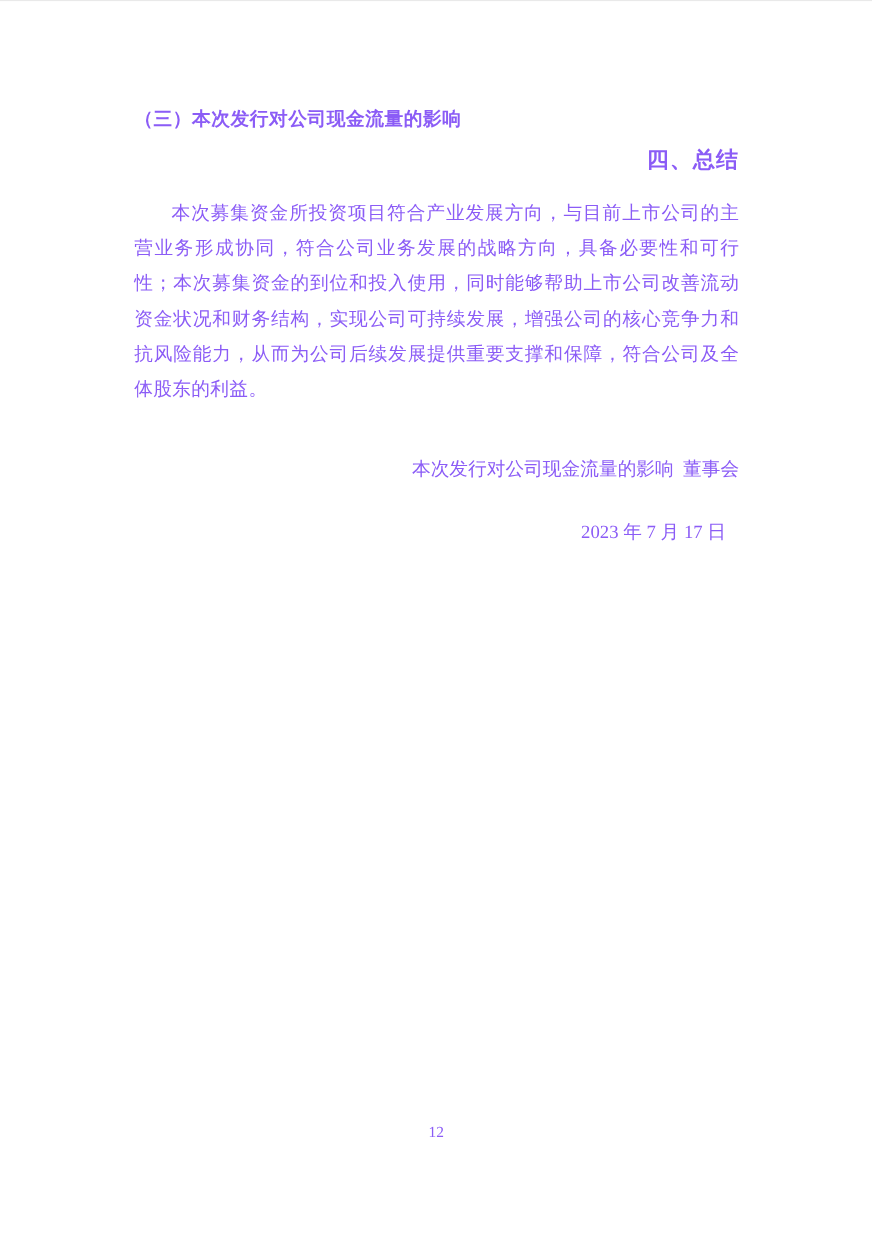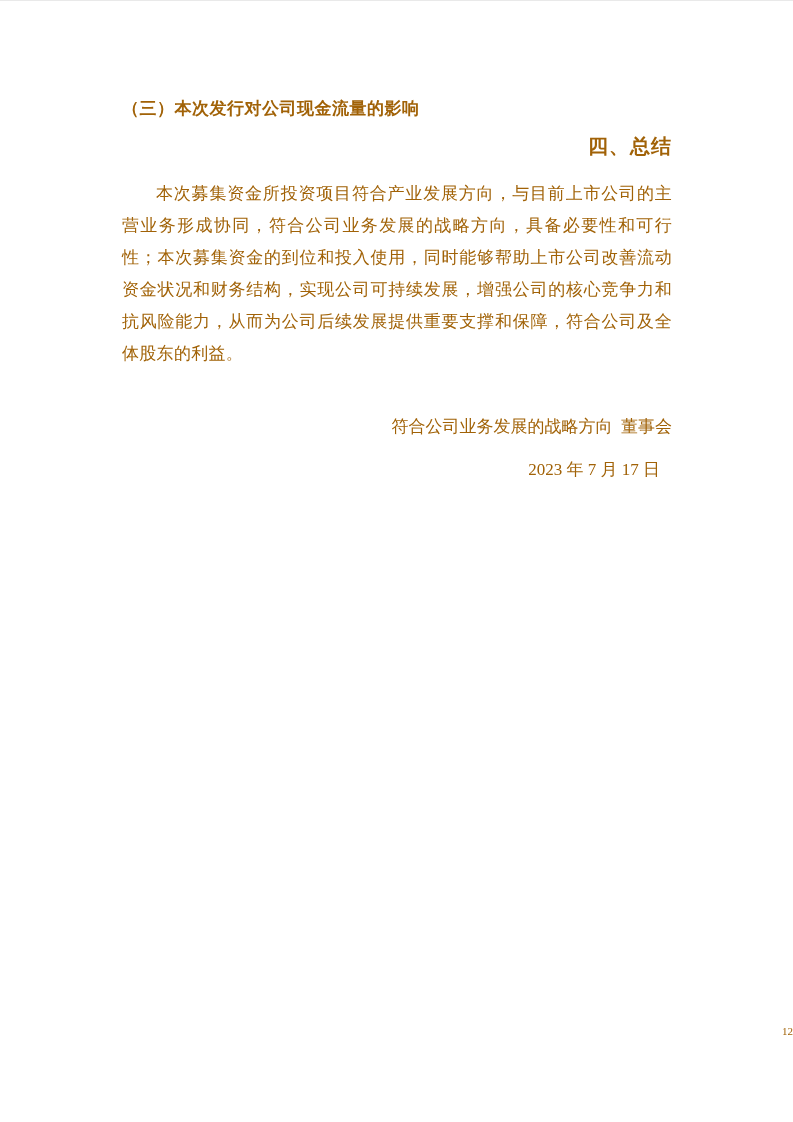--- a/index.html
+++ b/index.html
@@ -8,21 +8,21 @@
     background: #ffffff;
   }
   .sheet {
     position: relative;
     width: 793px;
     height: 1122px;
     background: #ffffff;
     overflow: hidden;
     border-top: 1px solid #e9e9e9;
     font-family: "Liberation Serif", "DejaVu Serif", serif;
-    color: #a16207;
+    color: #8b5cf6;
   }
   .content {
     padding: 97px 121px 0 122px; 
   }
   .heading-sub {
     margin: 0;
     font-family: "Liberation Sans", "DejaVu Sans", sans-serif;
     font-weight: bold;
     font-size: 17px;
     line-height: 21px;
@@ -47,45 +47,45 @@
   }
   .para-1 { margin-top: 27px; }
   .para-2 { margin-top: 18px; }
   .sig-line {
     font-size: 17px;
     line-height: 22px;
     text-align: right;
     white-space: pre;
   }
   .sig-company { margin-top: 46px; }
-  .sig-date { margin-top: 21px; padding-right: 12px; }
+  .sig-date { margin-top: 35px; padding-right: 12px; }
   .page-number {
     position: absolute;
     left: 0;
     top: 1022px;
     width: 100%;
-    text-align: right;
-    font-size: 11px;
+    text-align: center;
+    font-size: 14px;
     line-height: 16px;
     font-family: "Liberation Serif", "DejaVu Serif", serif;
   }
 </style>
 </head>
 <body>
 
 <div class="sheet">
   <div class="content">
 
     <h3 class="heading-sub">（三）本次发行对公司现金流量的影响</h3>
 
 
     <h2 class="heading-main">四、总结</h2>
 
     <p class="body-para para-2">本次募集资金所投资项目符合产业发展方向，与目前上市公司的主营业务形成协同，符合公司业务发展的战略方向，具备必要性和可行性；本次募集资金的到位和投入使用，同时能够帮助上市公司改善流动资金状况和财务结构，实现公司可持续发展，增强公司的核心竞争力和抗风险能力，从而为公司后续发展提供重要支撑和保障，符合公司及全体股东的利益。</p>
 
-    <div class="sig-line sig-company">符合公司业务发展的战略方向  董事会</div>
+    <div class="sig-line sig-company">本次发行对公司现金流量的影响  董事会</div>
 
     <div class="sig-line sig-date">2023 年 7 月 17 日</div>
 
   </div>
 
   <div class="page-number">12</div>
 </div>
 
 </body></html>

